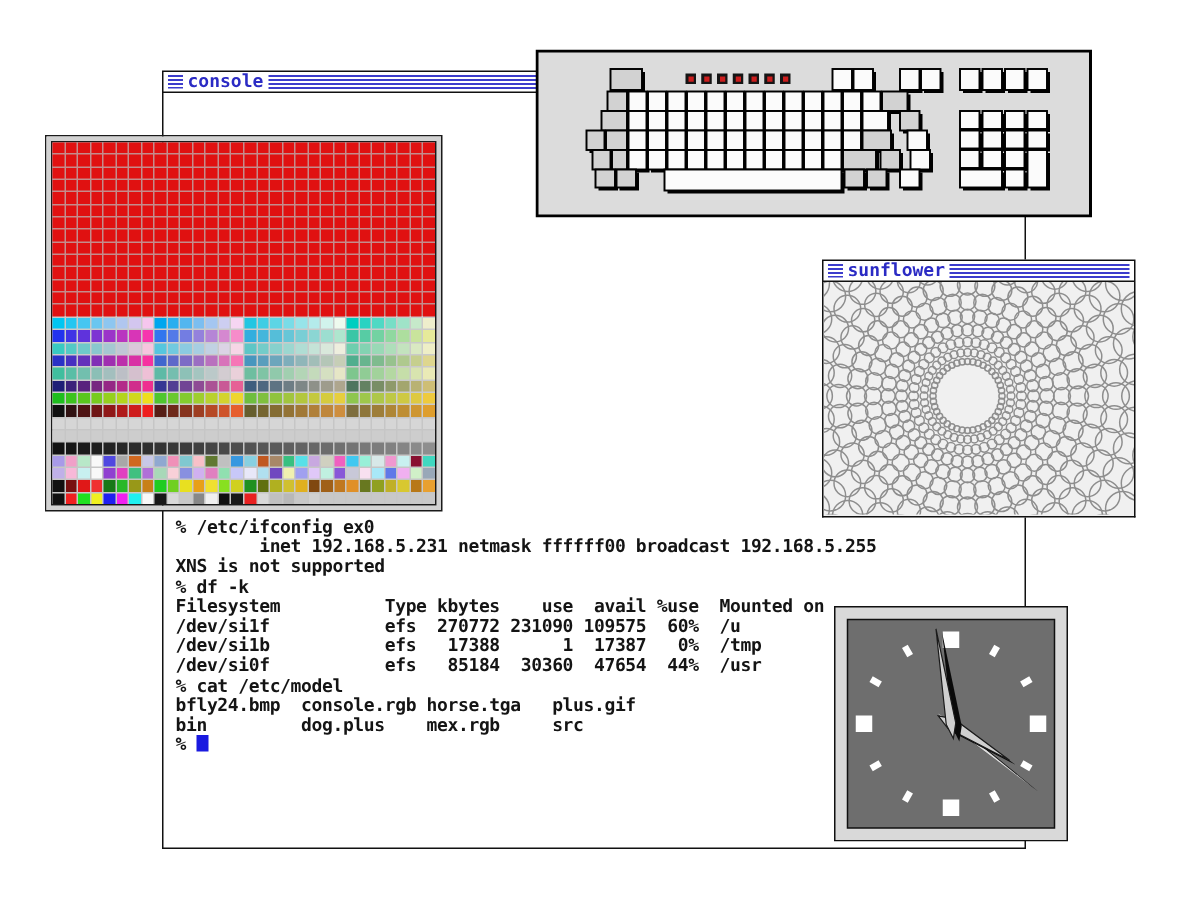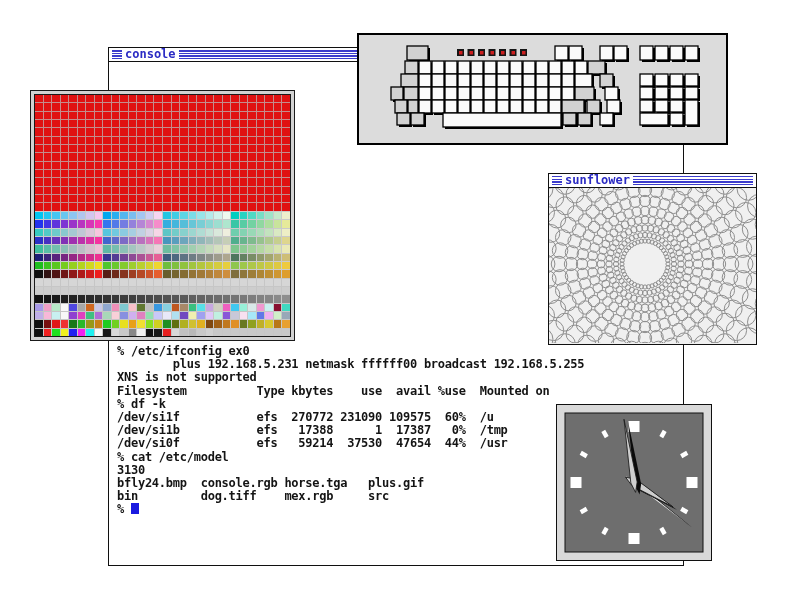--- a/index.html
+++ b/index.html
@@ -43,31 +43,30 @@
 
   <div class="window" id="win-console">
     <div class="titlebar">
       <span class="tabicon"></span>
       <span class="title">console</span>
       <span class="tstripes"></span>
     </div>
     <div class="console-body">
       <div class="term">
         <pre>% /etc/ifconfig ex0</pre>
-        <pre>        plus 192.168.5.231 netmask ffffff00 broadcast 192.168.5.255</pre>
+        <pre>        inet 192.168.5.231 netmask ffffff00 broadcast 192.168.5.255</pre>
         <pre>XNS is not supported</pre>
+        <pre>% df -k</pre>
         <pre>Filesystem          Type kbytes    use  avail %use  Mounted on</pre>
-        <pre>% df -k</pre>
         <pre>/dev/si1f           efs  270772 231090 109575  60%  /u</pre>
         <pre>/dev/si1b           efs   17388      1  17387   0%  /tmp</pre>
-        <pre>/dev/si0f           efs   59214  37530  47654  44%  /usr</pre>
+        <pre>/dev/si0f           efs   85184  30360  47654  44%  /usr</pre>
         <pre>% cat /etc/model</pre>
-        <pre>3130</pre>
         <pre>bfly24.bmp  console.rgb horse.tga   plus.gif</pre>
-        <pre>bin         dog.tiff    mex.rgb     src</pre>
+        <pre>bin         dog.plus    mex.rgb     src</pre>
         <pre><span>% </span><span class="cursor"></span></pre>
       </div>
     </div>
   </div>
 
   <div class="window" id="win-palette">
     <div class="pal-frame">
       <div class="pal-inner">
         <div class="pal pal-red" id="pal-red">
             <div class="pcell" style="background: rgb(224, 17, 17);"></div>

